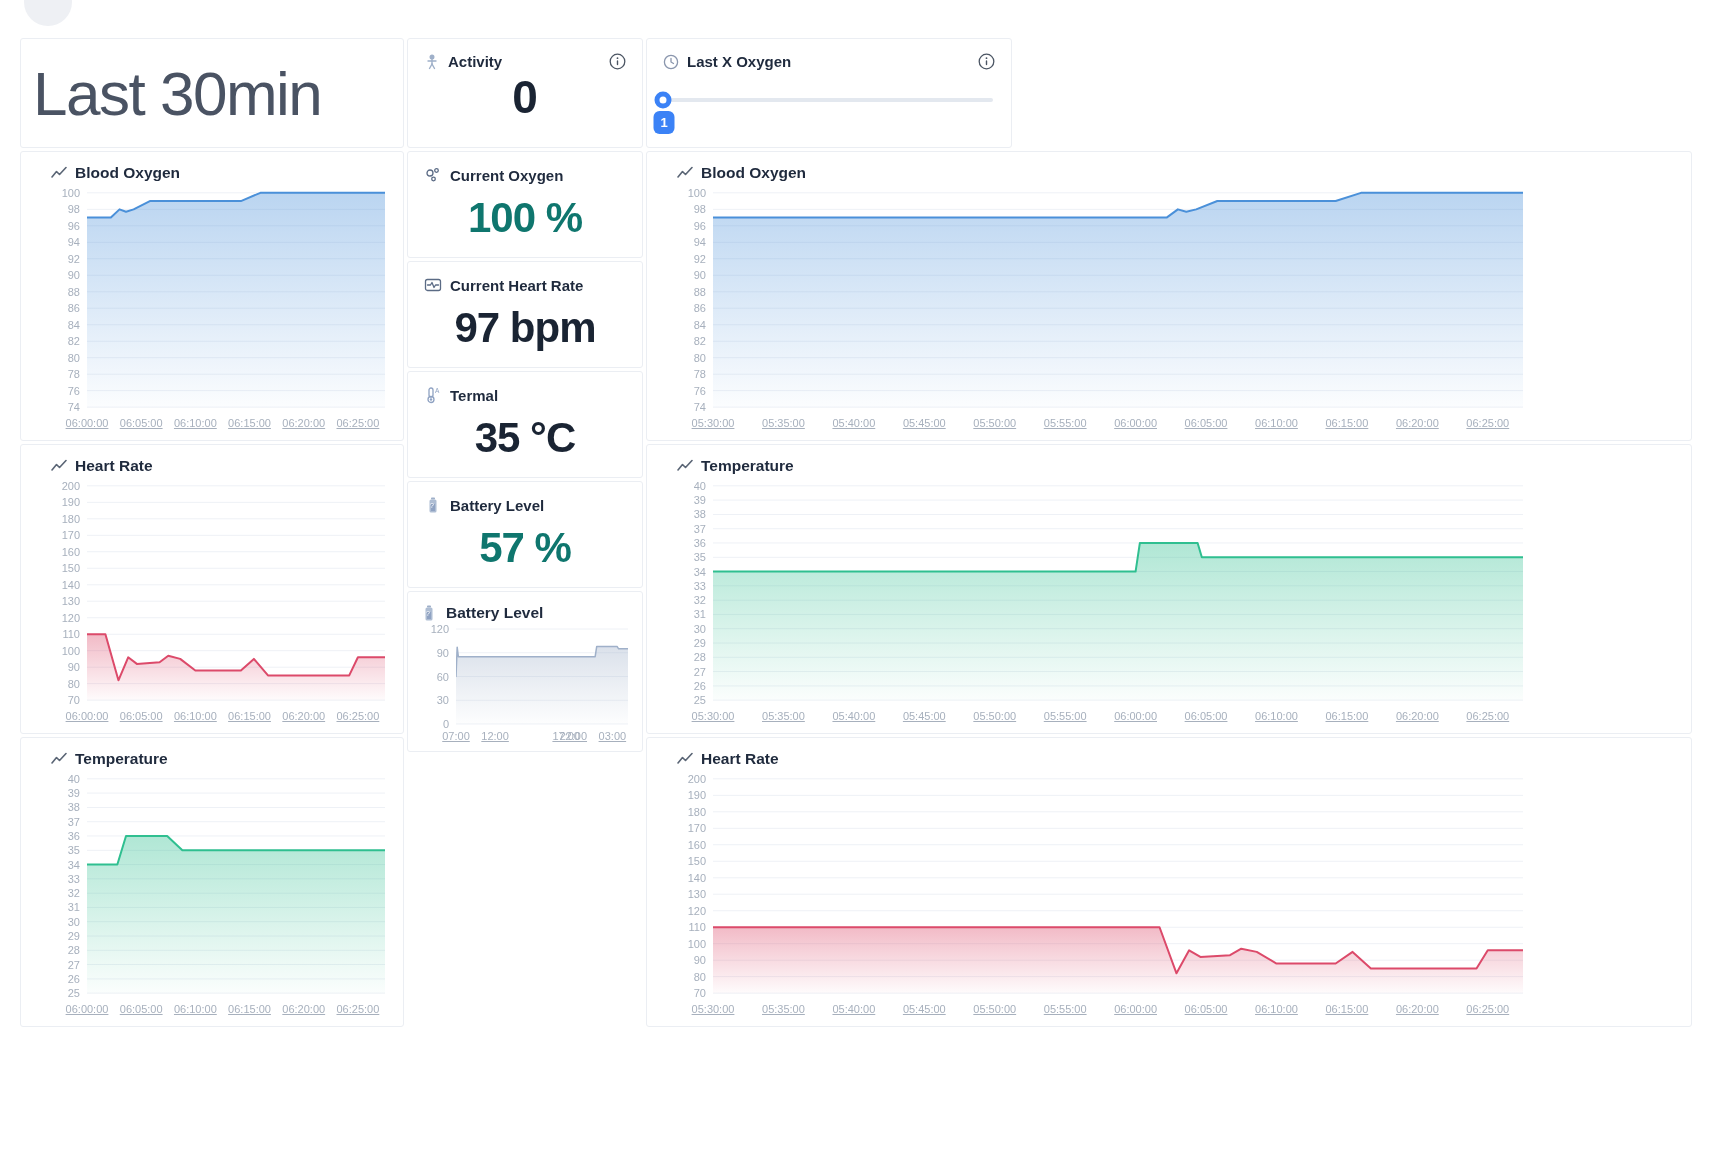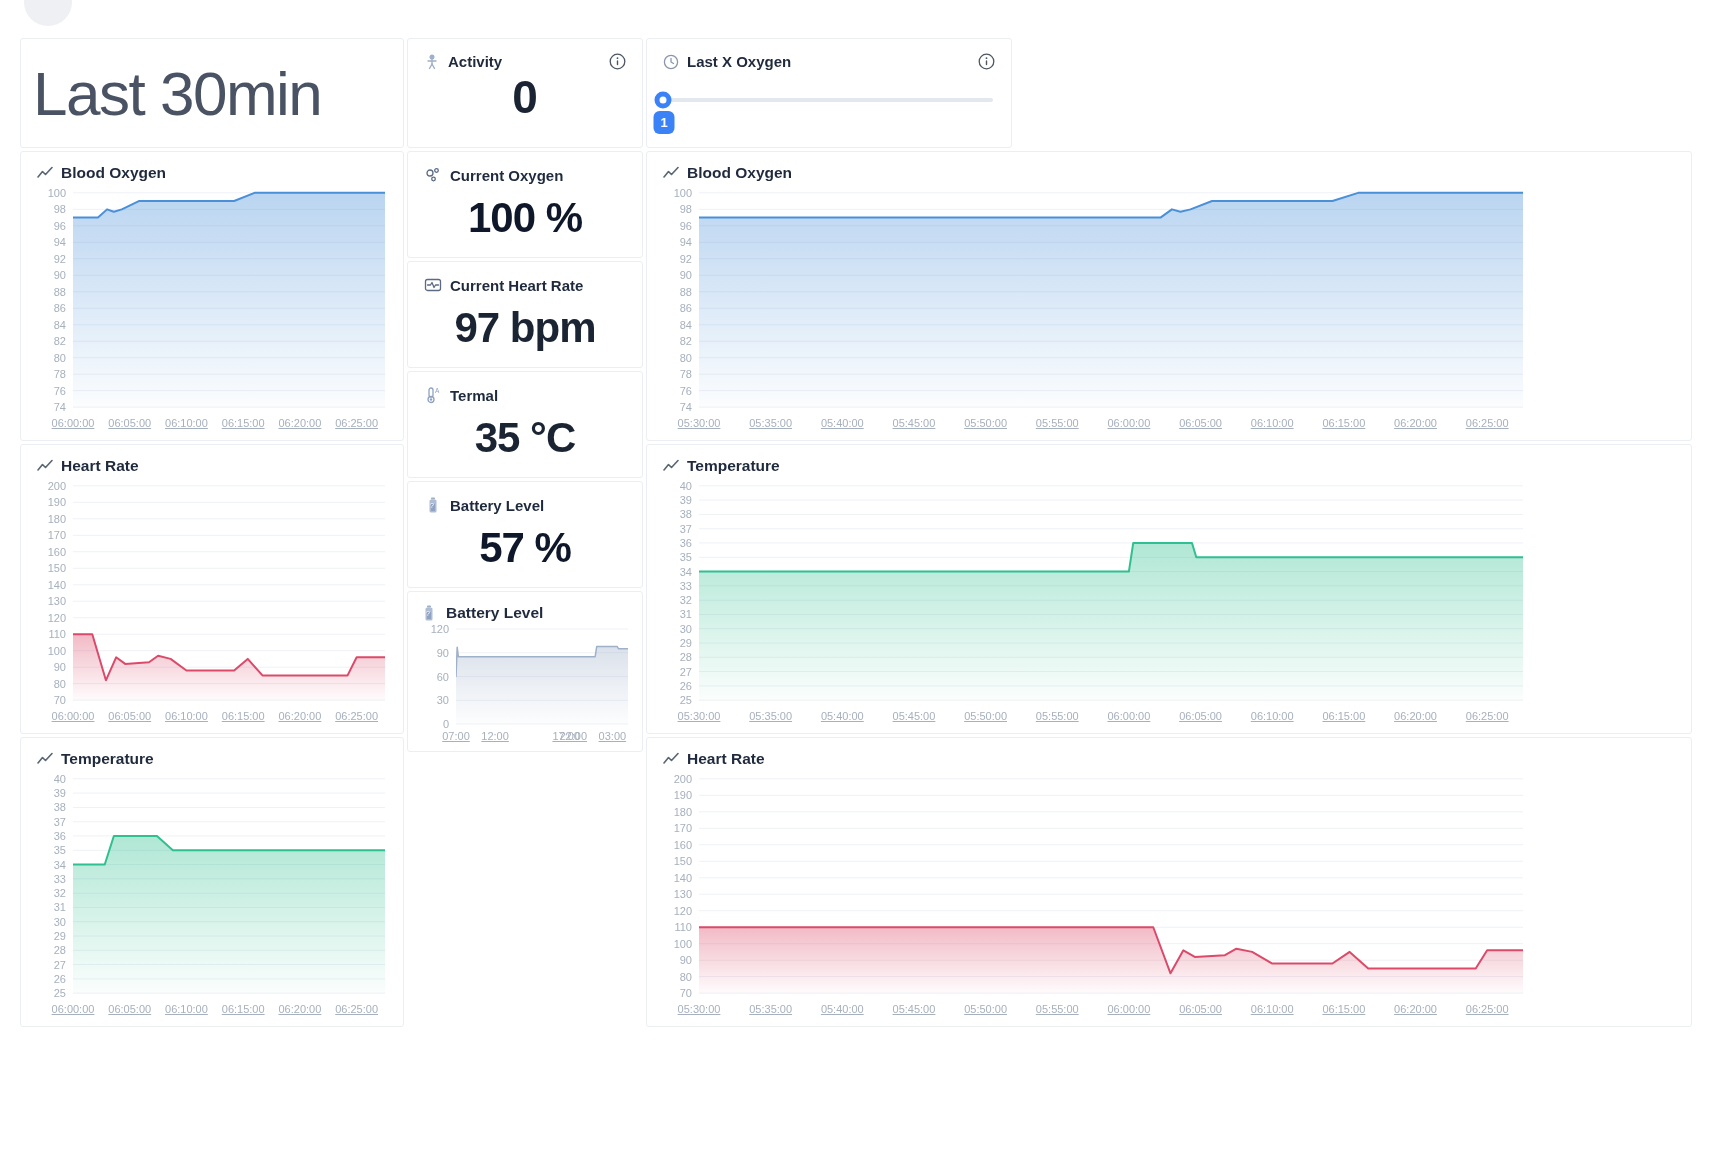--- a/index.html
+++ b/index.html
@@ -25,26 +25,26 @@
                  border-radius:50%;background:#fff;border:5px solid #3b82f6;box-sizing:border-box;cursor:pointer;}
   .slider-badge{position:absolute;left:1px;top:19px;transform:translateX(-50%);min-width:11px;height:23px;
                 border-radius:6px;background:#3b82f6;color:#fff;font-size:13px;font-weight:700;
                 display:flex;align-items:center;justify-content:center;padding:0 5px;}
 
   
   .stat-col{grid-column:2;grid-row:2/5;display:flex;flex-direction:column;gap:3px;}
   .stat-card{height:107px;display:flex;flex-direction:column;}
   .stat-value{flex:1;display:flex;align-items:center;justify-content:center;
               font-size:42px;font-weight:800;letter-spacing:-1px;padding-bottom:6px;white-space:nowrap;}
-  .green{color:#0f172a;}
+  .green{color:#0f766e;}
   .navy{color:#1a2433;}
   .battery-chart-card{height:161px;display:flex;flex-direction:column;padding:12px 12px 6px 12px;}
 
   
-  .chart-card{display:flex;flex-direction:column;padding:12px 16px 8px 16px;}
+  .chart-card{display:flex;flex-direction:column;padding:12px 16px 8px 30px;}
   .chart-title-row{display:flex;align-items:center;gap:8px;flex:0 0 auto;}
   .chart-title{font-size:15.5px;font-weight:700;color:#1f2a3d;}
   .chart-body{position:relative;flex:1;margin-top:4px;}
   .ycol{position:absolute;left:0;top:0;bottom:18px;width:32px;}
   .ylab{position:absolute;right:3px;font-size:11px;color:#a7b0bd;transform:translateY(-50%);line-height:1;}
   .plotwrap{position:absolute;left:36px;top:0;bottom:18px;right:2px;}
   .right-pad .plotwrap{right:152px;}
   svg.plot{width:100%;height:100%;display:block;}
   .xlab{position:absolute;top:100%;margin-top:4px;font-size:11px;color:#a7b0bd;
         transform:translateX(-50%);white-space:nowrap;line-height:1;text-decoration:underline;}

